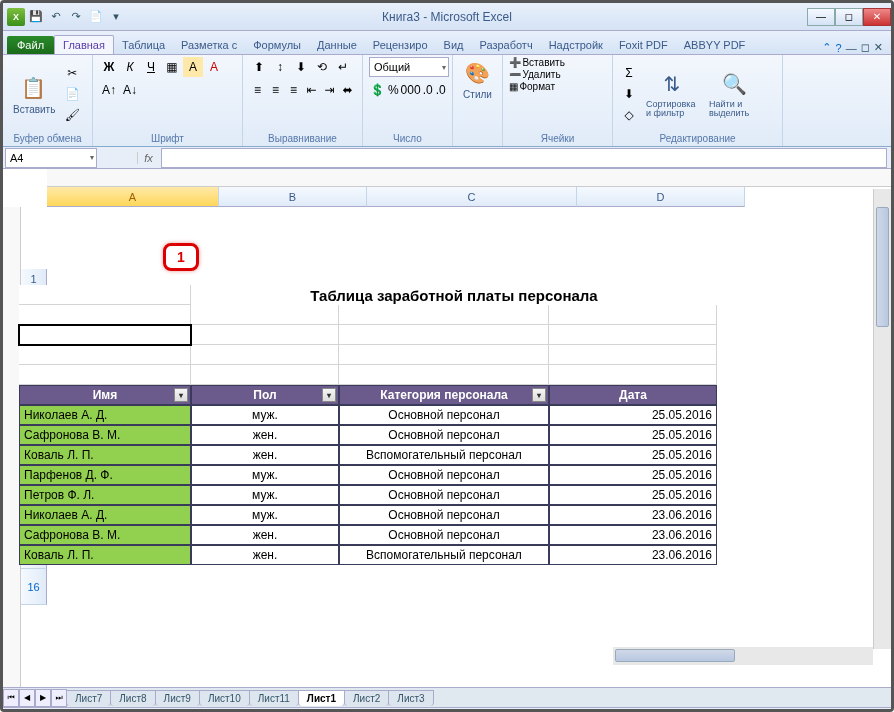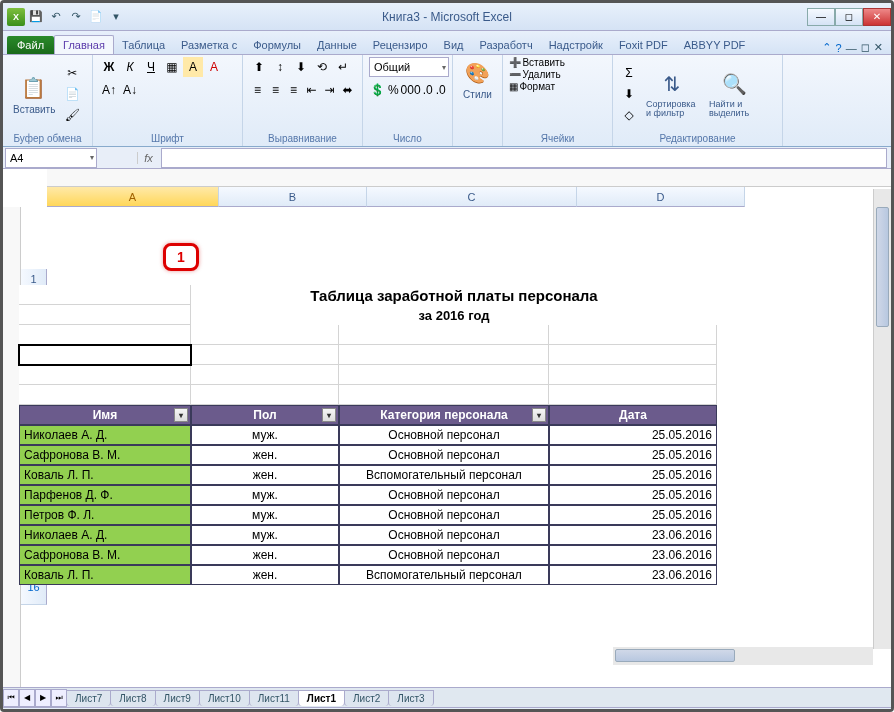--- a/index.html
+++ b/index.html
@@ -288,24 +288,20 @@
   </div>
 
   <div class="cells" style="left:0">
     <div class="crow top-gap"></div>
 
     <div class="crow">
         <div class="cell" style="width:172px"></div>
         <div class="cell title-row" style="width:526px;border:none;font-size:15px">Таблица заработной платы персонала</div>
       </div>
 
-    <div class="crow">
-        <div class="cell" style="width:172px"></div>
-        <div class="cell subtitle-row" style="width:526px;border:none">за 2016 год</div>
-      </div>
 
     <div class="crow">
         <div class="cell" style="width:172px"></div>
         <div class="cell" style="width:148px"></div>
         <div class="cell" style="width:210px"></div>
         <div class="cell" style="width:168px"></div>
       </div>
 
     <div class="crow">
         <div class="cell selected" style="width:172px"></div>

